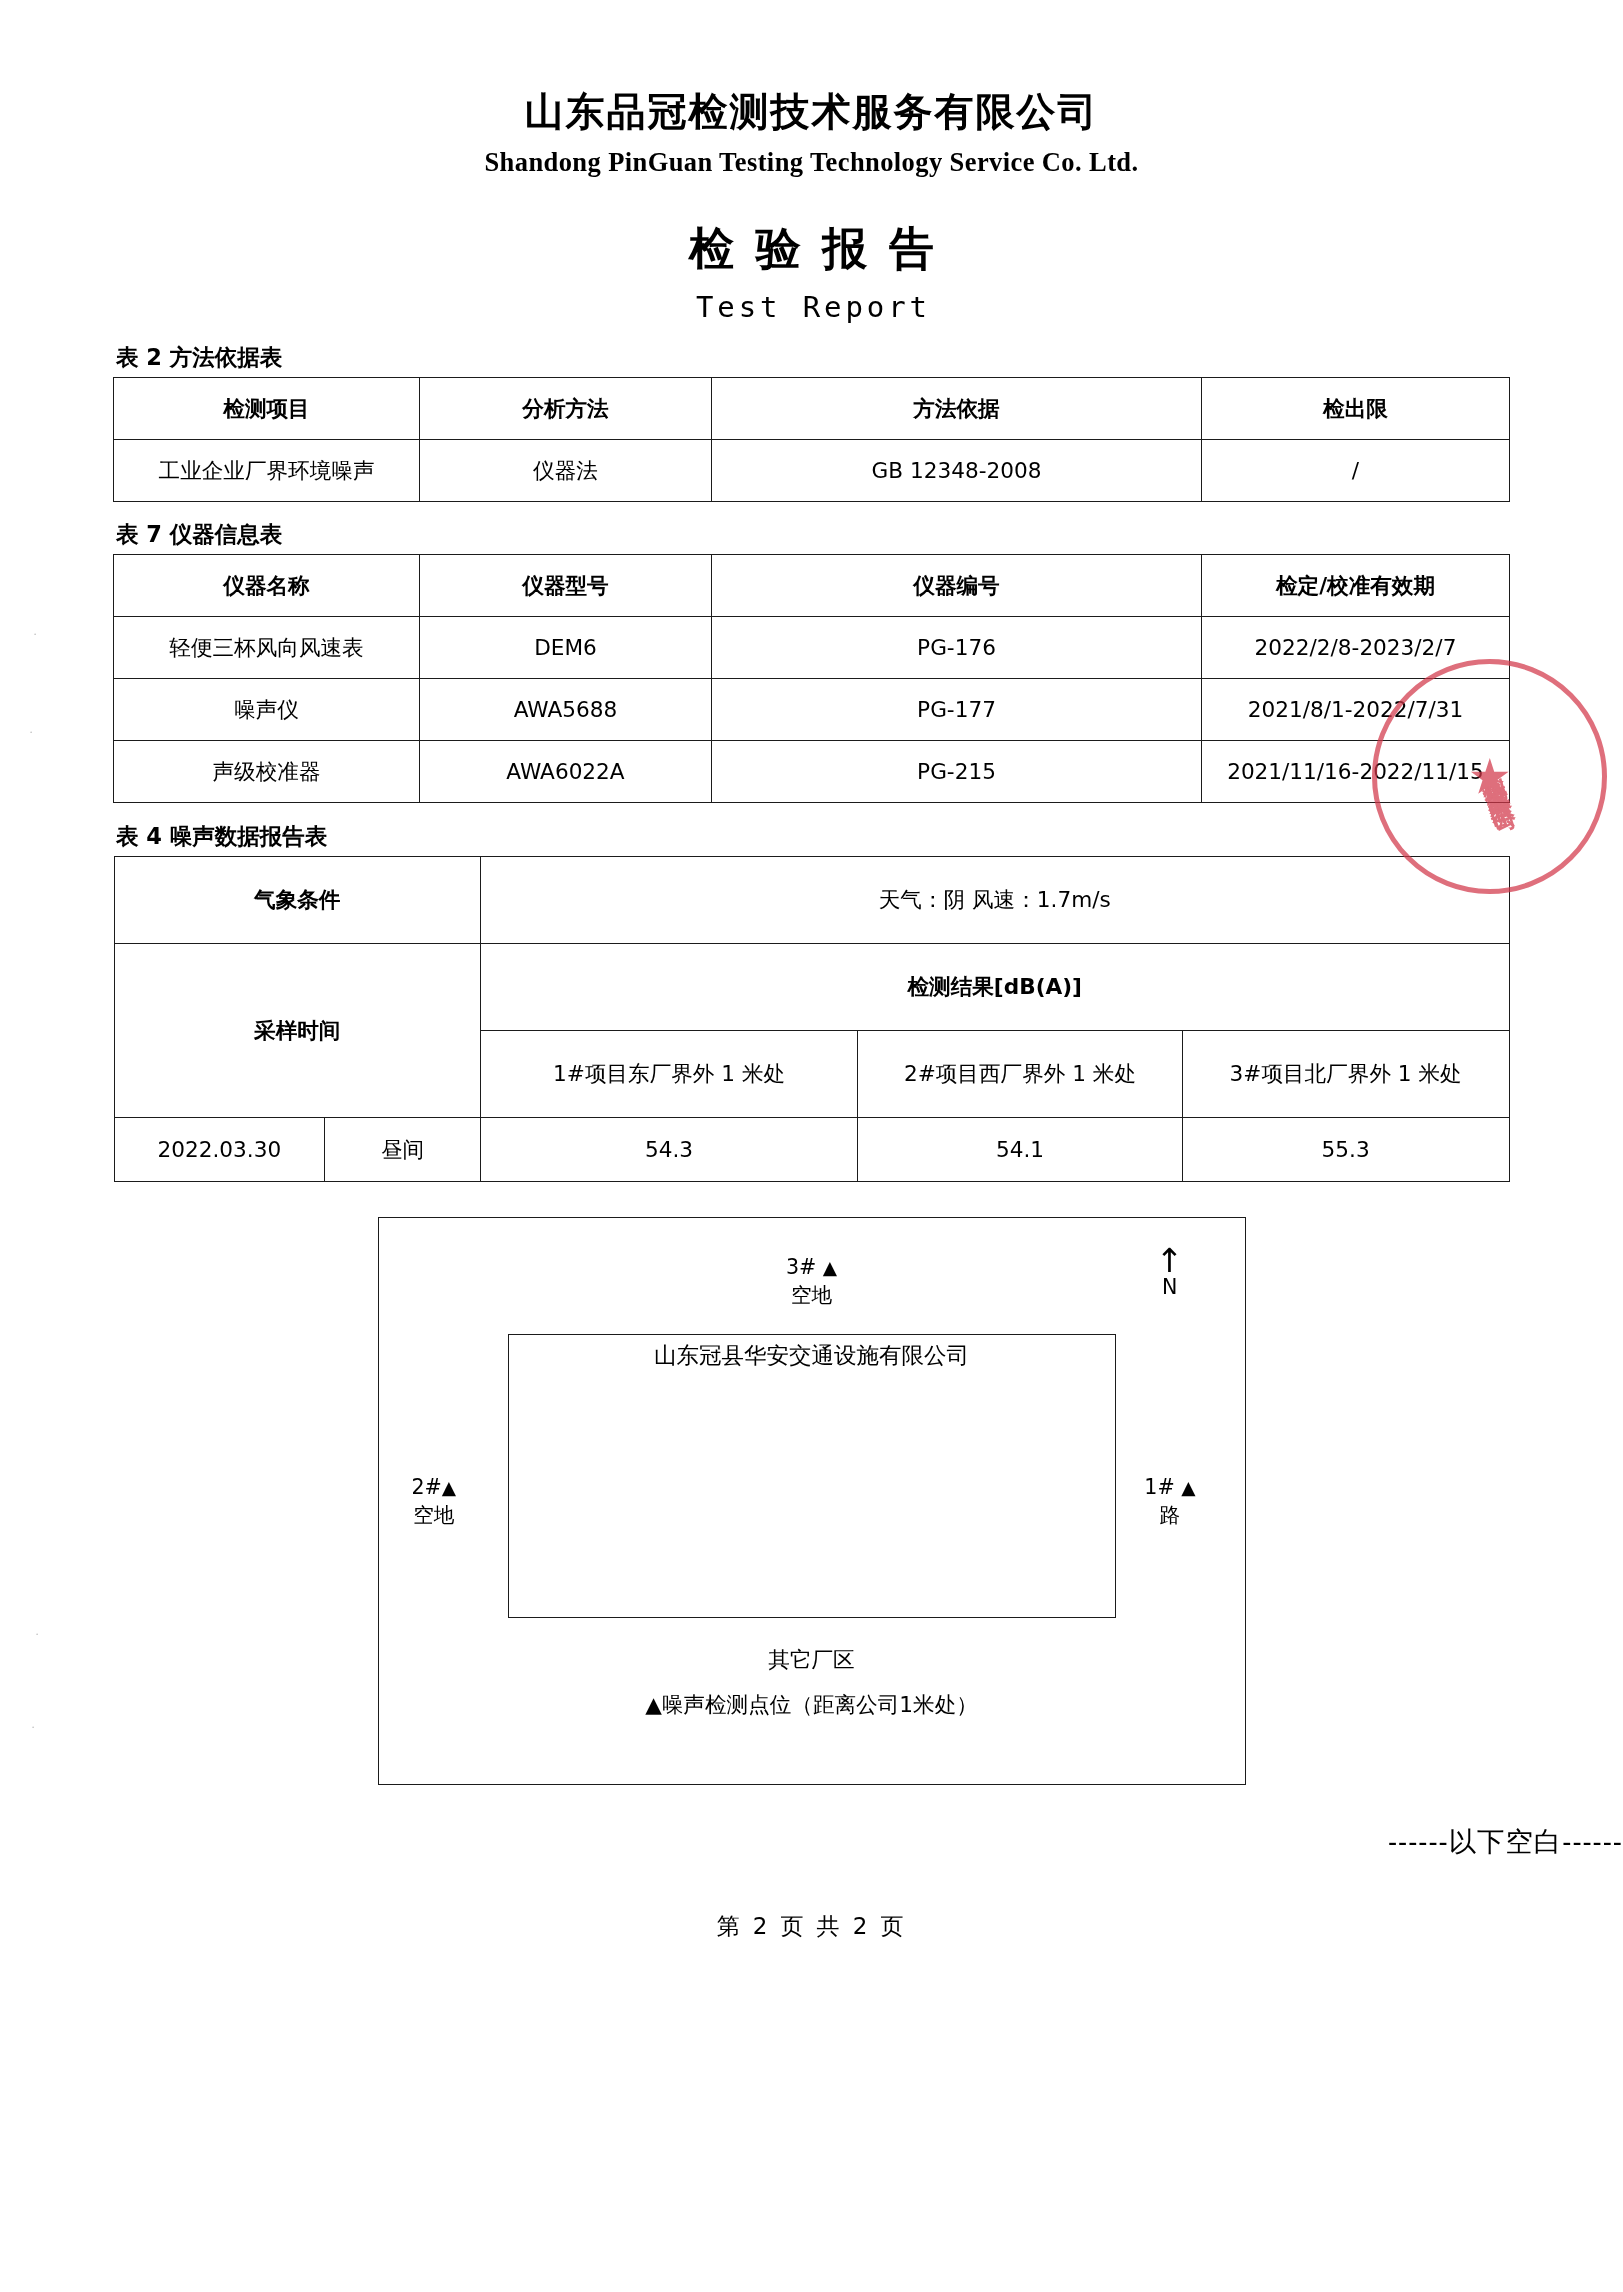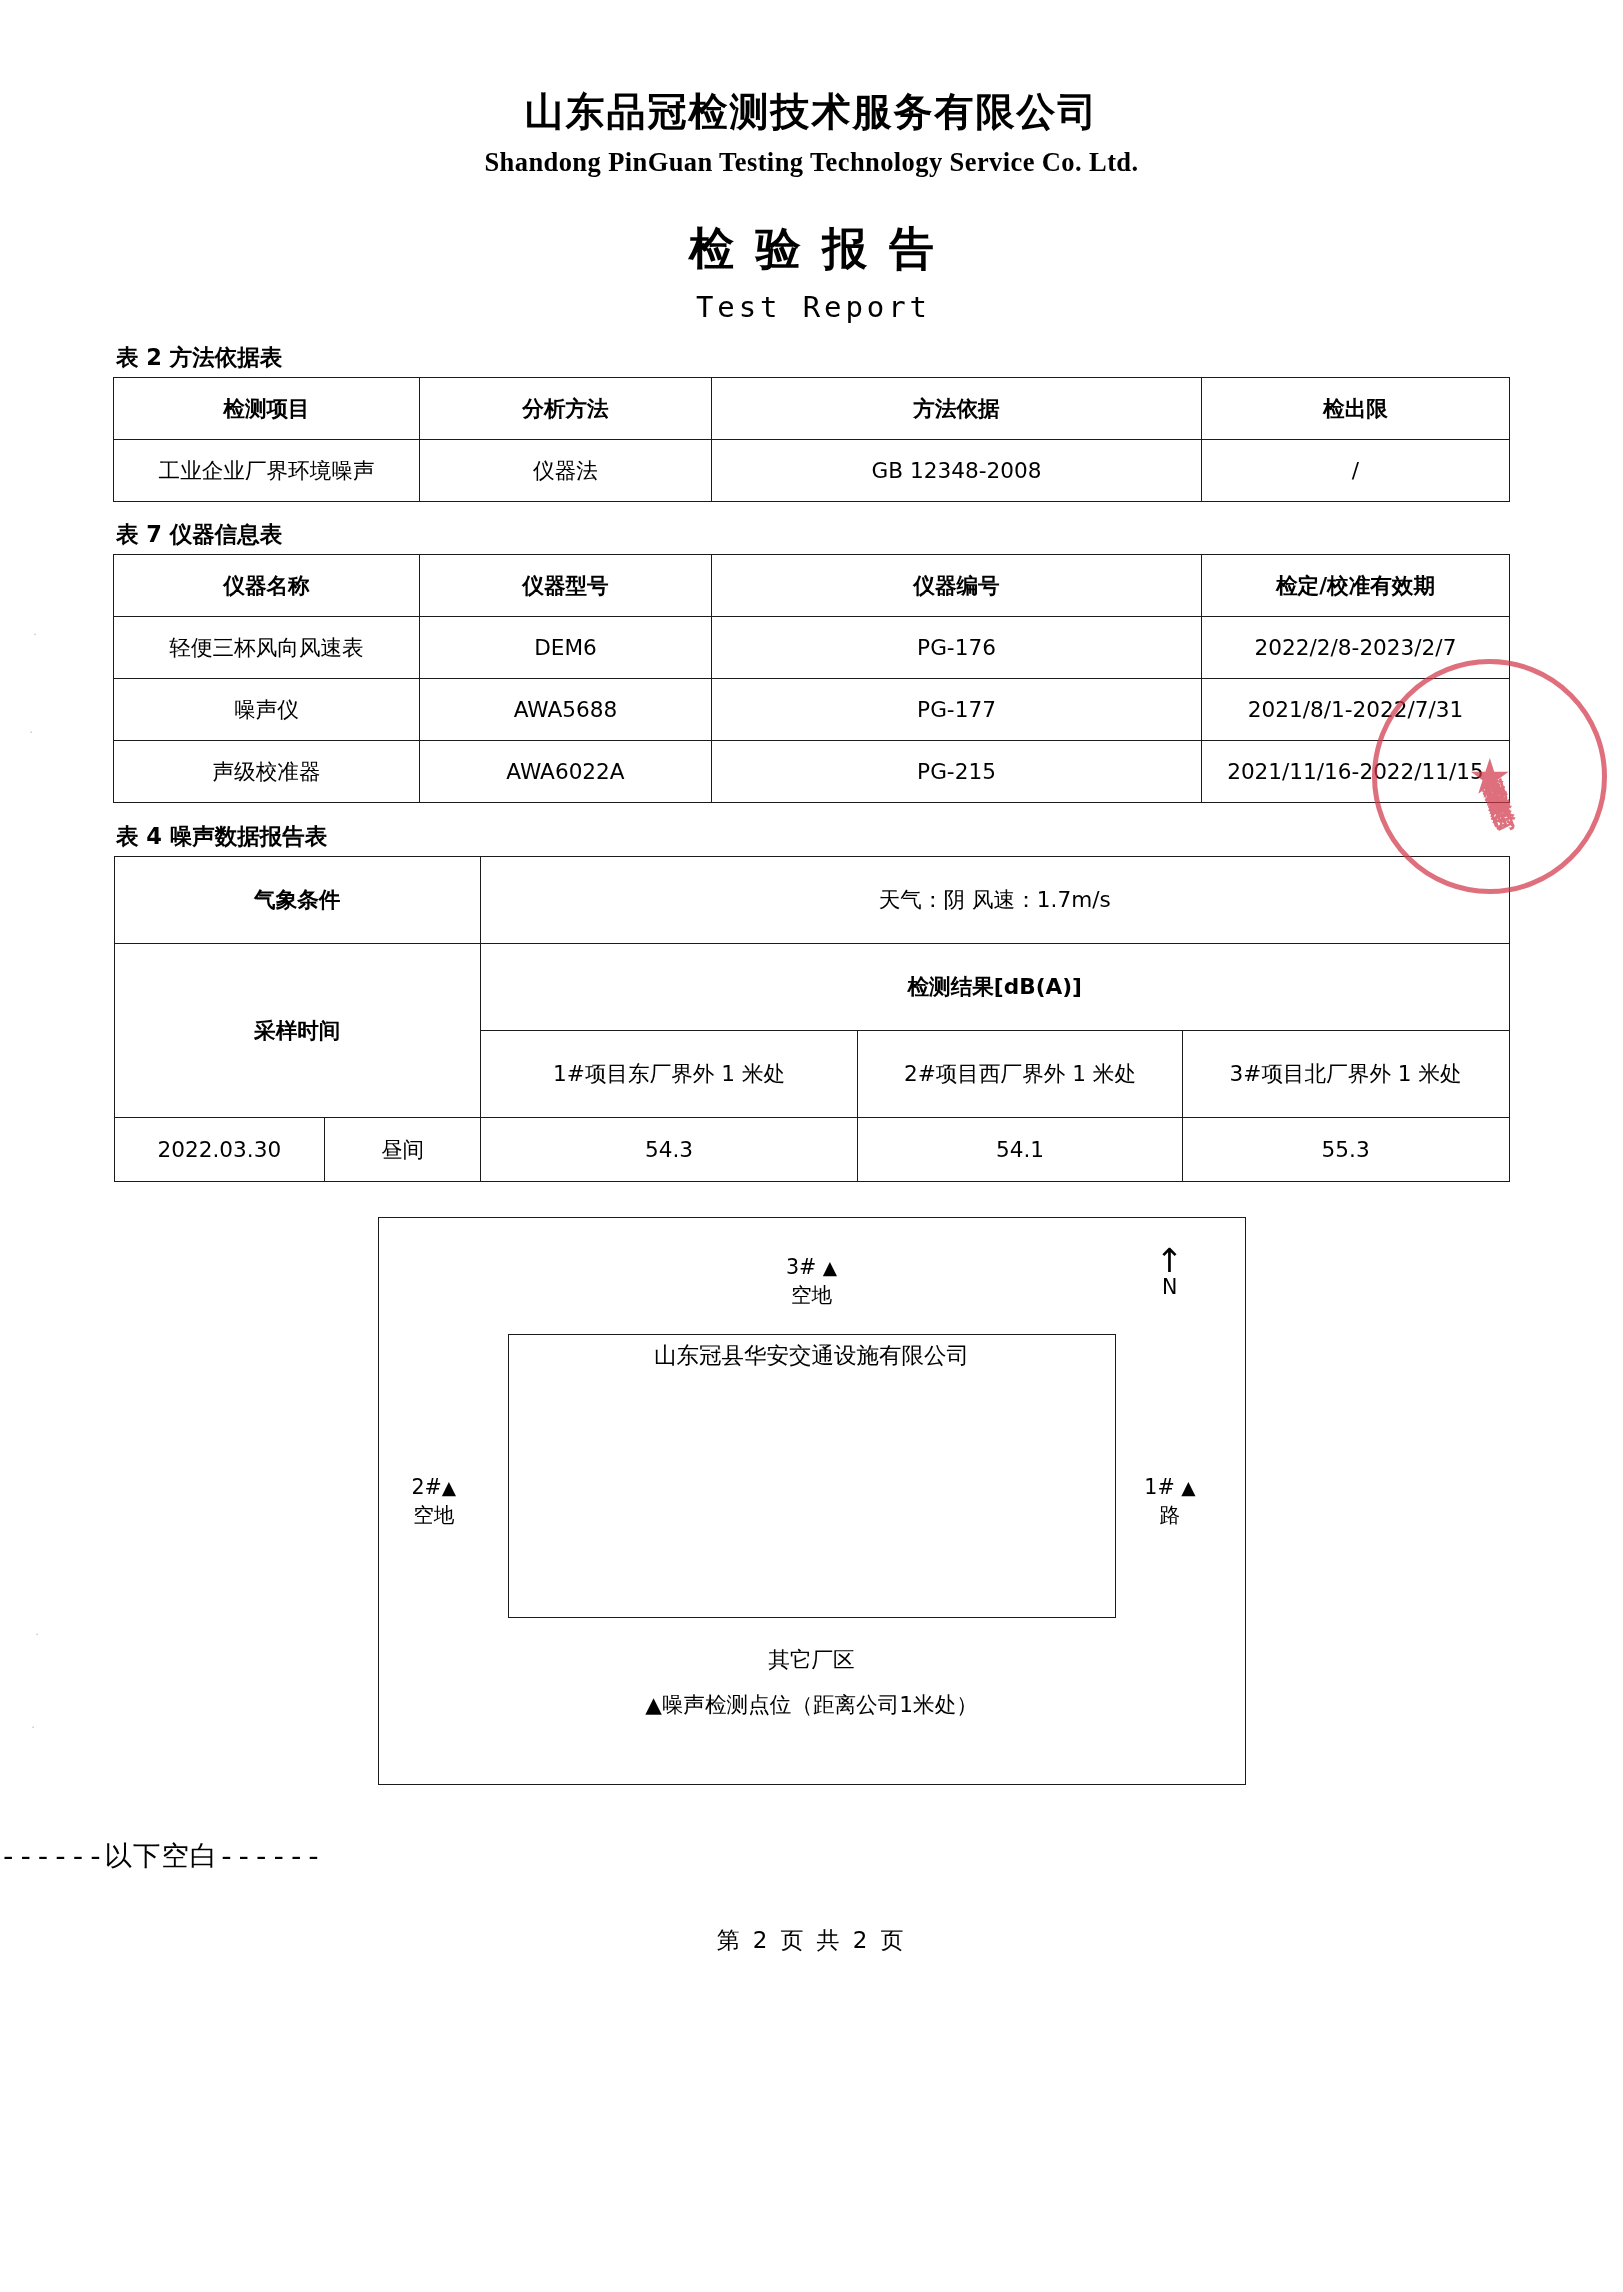--- a/index.html
+++ b/index.html
@@ -164,24 +164,24 @@
     font-size: 20.6px;
   }
   .north .arrow {
     font-size: 33px;
     line-height: 0.85;
     display: block;
   }
 
   
   .blank-line {
-    text-align: left;
-    font-family: Liberation Mono, monospace;
+    text-align: right;
+    font-family: Liberation Sans, sans-serif;
     font-size: 27.4px;
-    margin-top: 53px;
+    margin-top: 39px;
     letter-spacing: 1px;
   }
   .page-no {
     text-align: center;
     font-family: "DejaVu Sans", sans-serif;
     font-size: 23px;
     margin-top: 51px;
     letter-spacing: 2.9px;
   }
 

